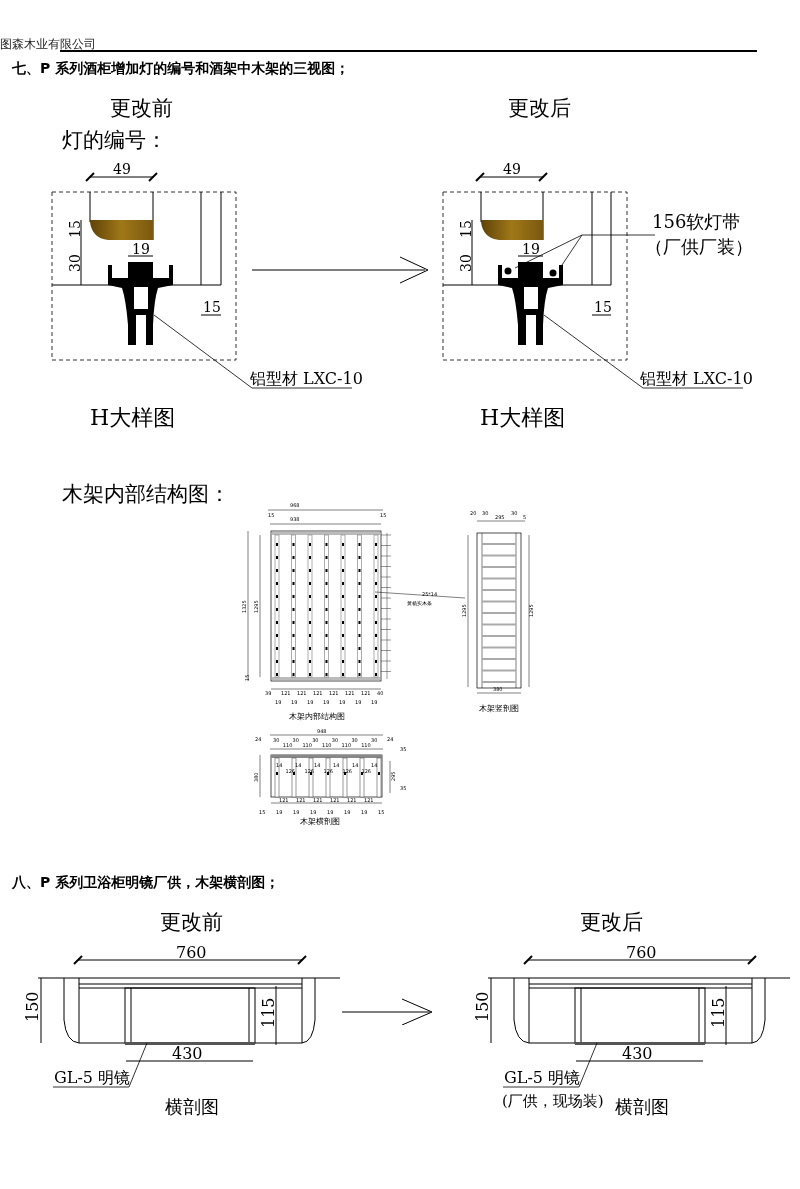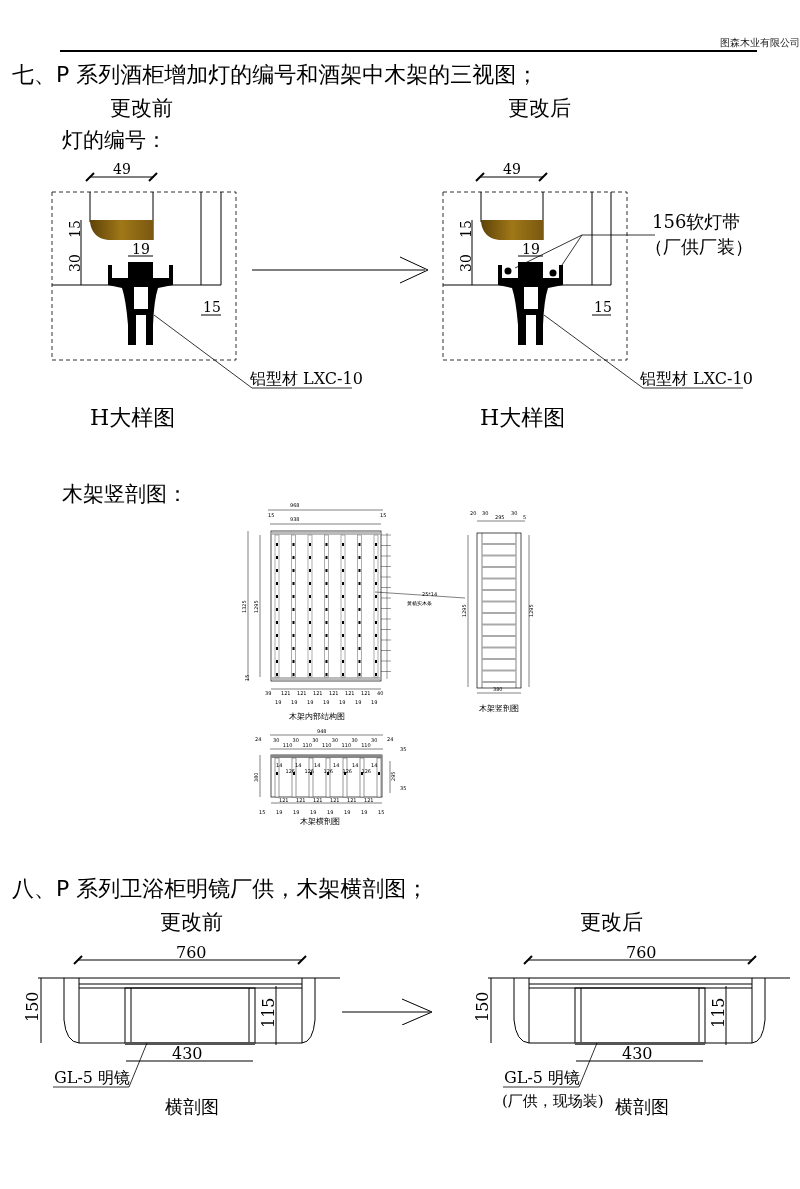--- a/index.html
+++ b/index.html
@@ -1,22 +1,22 @@
 <!DOCTYPE html>
 <html><head>
 <meta charset="utf-8">
 <style>
   html, body { margin:0; padding:0; background:#ffffff; }
   body { width:800px; height:1189px; position:relative; overflow:hidden;
          font-family:"DejaVu Serif", "Liberation Serif", serif; color:#000; }
   .abs { position:absolute; }
-  .hdr { left:0; width:800px; top:36px; text-align:right; font-size:10px;
+  .hdr { left:0; width:800px; top:36px; text-align:left; font-size:12px;
          font-family:"DejaVu Sans", sans-serif; color:#222; }
   .hdr-rule { left:60px; width:697px; top:50px; height:2px; background:#000; }
-  .h1 { font-size:22px; font-weight:normal; white-space:nowrap; font-family:"DejaVu Sans", sans-serif; }
+  .h1 { font-size:14px; font-weight:bold; white-space:nowrap; font-family:"DejaVu Sans", sans-serif; }
   .h2 { font-size:21px; font-weight:normal; white-space:nowrap; font-family:"DejaVu Sans", sans-serif; }
   .cap { font-size:22px; white-space:nowrap; font-family:"DejaVu Serif", serif; }
   svg text { font-family:"DejaVu Serif", "Liberation Serif", serif; }
   .dim { font-size:14px; }
   .tiny { font-size:5px; font-family:"DejaVu Sans", sans-serif; }
   .label { font-size:16px; }
 </style>
 </head>
 <body>
 
@@ -123,21 +123,21 @@
   <g>
     <line x1="192" y1="165" x2="211" y2="165" stroke="#000"></line>
     <text class="dim" x="194" y="162">15</text>
   </g>
   <line x1="144" y1="165" x2="243" y2="238" stroke="#000" stroke-width="0.8"></line>
   <line x1="243" y1="238" x2="343" y2="238" stroke="#000" stroke-width="0.8"></line>
   <text class="label" x="240" y="234">铝型材 LXC-10</text>
   <text class="cap" x="80" y="275" style="font-size:22px">H大样图</text>
 </svg>
 
-<div class="abs h2" style="left:62px;top:480px;">木架竖剖图：</div>
+<div class="abs h2" style="left:62px;top:480px;">木架内部结构图：</div>
 
 <svg class="abs" style="left:235px;top:495px;" width="230" height="235">
   <text class="tiny" x="55" y="12">968</text>
   <line x1="33" y1="15" x2="148" y2="15" stroke="#000" stroke-width="0.5"></line>
   <text class="tiny" x="33" y="22">15</text>
   <text class="tiny" x="145" y="22">15</text>
   <text class="tiny" x="55" y="26">938</text>
   <line x1="35" y1="29" x2="146" y2="29" stroke="#000" stroke-width="0.5"></line>
   <rect x="36" y="36" width="110" height="150" fill="none" stroke="#000" stroke-width="0.7"></rect>
   <rect x="37" y="37" width="108" height="3" fill="#bbb"></rect>

